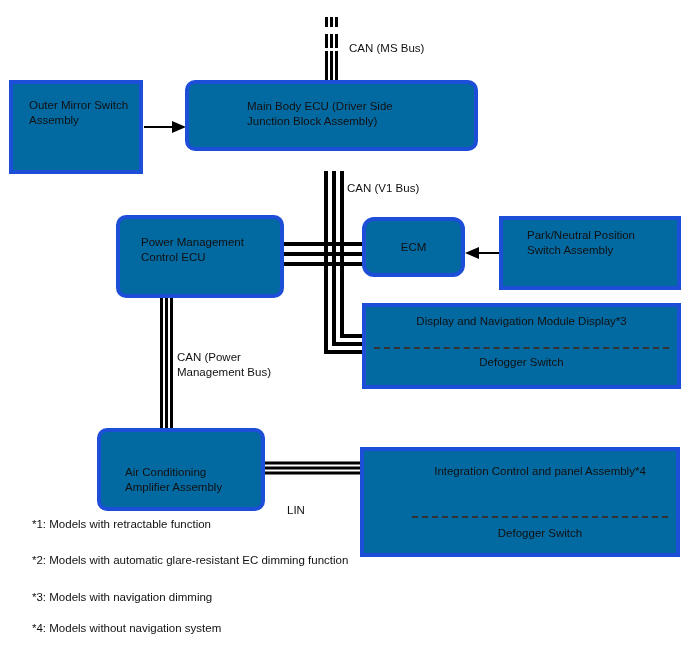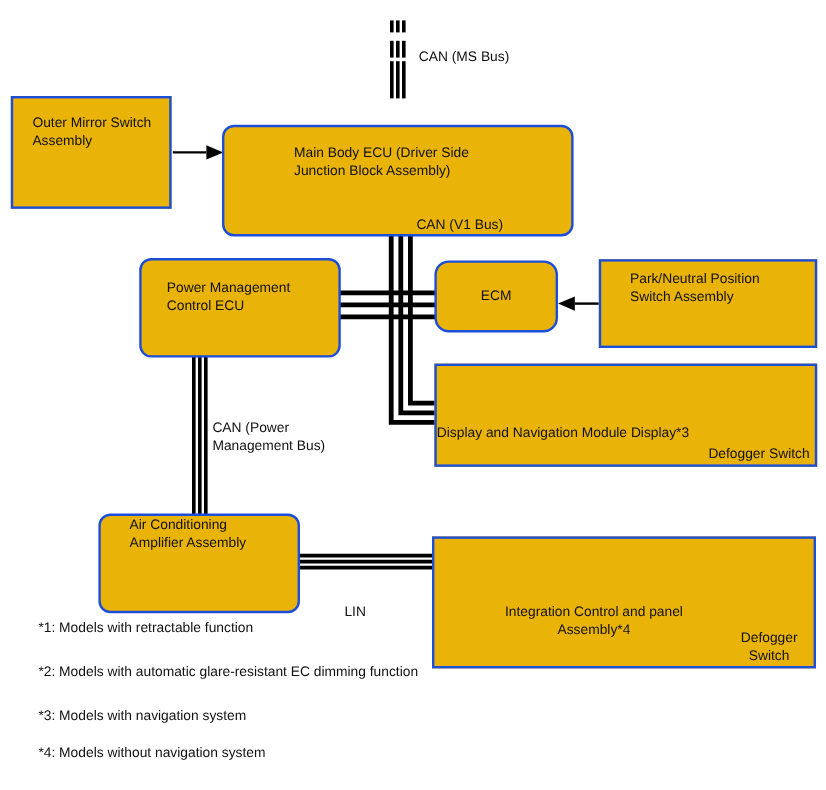--- a/index.html
+++ b/index.html
@@ -2,31 +2,31 @@
 <html><head>
 <meta charset="utf-8">
 <style>
   html,body{margin:0;padding:0;background:#ffffff;}
   .canvas{
     position:relative; width:688px; height:658px; background:#ffffff;
     font-family:"Liberation Sans", sans-serif; color:#111; overflow:hidden;
   }
   .wires{position:absolute; left:0; top:0;}
   .box{
-    position:absolute; background:#eab308; border:2px solid #1d4ed8;
+    position:absolute; background:#0369a1; border:4px solid #1d4ed8;
     box-sizing:border-box; font-size:11.5px; line-height:15px;
   }
   .rounded{border-radius:10px;}
   .rounded-lg{border-radius:12px;}
   .lbl{
     position:absolute; font-size:11.5px; line-height:15px; white-space:nowrap;
   }
   .wrap{white-space:normal;}
   .center-box{display:flex; align-items:center; justify-content:center;}
-  .split{display:flex; flex-direction:row;align-items:flex-end;}
+  .split{display:flex; flex-direction:column;}
   .split .sec-top{box-sizing:border-box; text-align:center;}
   .split .divider{border-top:2px dashed #333; height:0; margin:0 8px;}
   .split .sec-bottom{box-sizing:border-box; text-align:center;}
   .footnote{position:absolute; font-size:11.5px; line-height:14px; white-space:nowrap;}
 </style>
 </head>
 <body>
 
 <div class="canvas">
 
@@ -76,21 +76,21 @@
     <g>
       <line x1="499" y1="253" x2="479" y2="253" stroke="#000" stroke-width="2"></line>
       <polygon points="479,247 465,253 479,259" fill="#000"></polygon>
     </g>
   </svg>
 
   <div class="box" style="left:9px; top:80px; width:134px; height:94px; padding:14px 0 0 16px;">
     <div class="wrap" style="width:112px;">Outer Mirror Switch Assembly</div>
   </div>
 
-  <div class="box rounded" style="left:185px; top:80px; width:293px; height:93px; padding:15px 0 0 58px;margin-top:24px;">
+  <div class="box rounded" style="left:185px; top:80px; width:293px; height:71px; padding:15px 0 0 58px;">
     <div class="wrap" style="width:180px;">Main Body ECU (Driver Side Junction Block Assembly)</div>
   </div>
 
   <div class="box rounded" style="left:82px; top:215px; width:168px; height:83px; padding:16px 0 0 21px;margin-left:34px;">
     <div class="wrap" style="width:112px;">Power Management Control ECU</div>
   </div>
 
   <div class="box rounded-lg center-box" style="left:362px; top:217px; width:103px; height:60px;">
     <div>ECM</div>
   </div>
@@ -98,36 +98,36 @@
   <div class="box" style="left:499px; top:216px; width:182px; height:74px; padding:8px 0 0 24px;">
     <div class="wrap" style="width:130px;">Park/Neutral Position Switch Assembly</div>
   </div>
 
   <div class="box split" style="left:362px; top:303px; width:319px; height:86px;">
     <div class="sec-top" style="height:40px; padding-top:7px;">Display and Navigation Module Display*3</div>
     <div class="divider"></div>
     <div class="sec-bottom" style="padding-top:6px;">Defogger Switch</div>
   </div>
 
-  <div class="box rounded" style="left:82px; top:428px; width:168px; height:83px; padding:1px 0 0 24px;">
+  <div class="box rounded" style="left:97px; top:428px; width:168px; height:83px; padding:33px 0 0 24px;">
     <div class="wrap" style="width:120px;">Air Conditioning Amplifier Assembly</div>
   </div>
 
   <div class="box split" style="left:360px; top:447px; width:320px; height:110px;padding-left:40px;">
     <div class="sec-top" style="height:65px; padding-top:13px;">Integration Control and panel Assembly*4</div>
     <div class="divider"></div>
     <div class="sec-bottom" style="padding-top:8px;">Defogger Switch</div>
   </div>
 
   <div class="lbl" style="left:349px; top:41px;">CAN (MS Bus)</div>
 
   <div class="lbl" style="left:347px; top:181px;text-align:right;">CAN (V1 Bus)</div>
 
   <div class="lbl wrap" style="left:177px; top:350px; width:110px;">CAN (Power Management Bus)</div>
 
   <div class="lbl" style="left:287px; top:503px;">LIN</div>
 
   <div class="footnote" style="left:32px; top:517px;text-align:right;">*1: Models with retractable function</div>
   <div class="footnote" style="left:32px; top:553px;">*2: Models with automatic glare-resistant EC dimming function</div>
-  <div class="footnote" style="left:32px; top:590px;">*3: Models with navigation system</div>
+  <div class="footnote" style="left:32px; top:590px;">*3: Models with navigation dimming</div>
   <div class="footnote" style="left:32px; top:621px;">*4: Models without navigation system</div>
 
 </div>
 
 </body></html>

